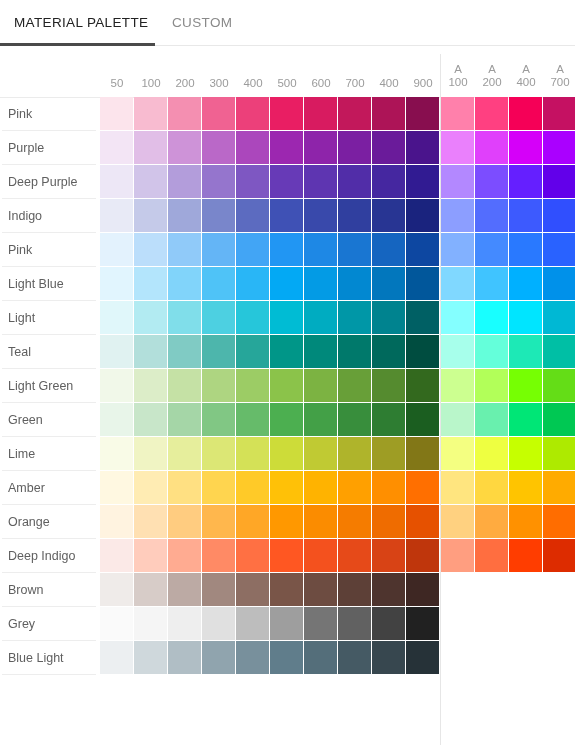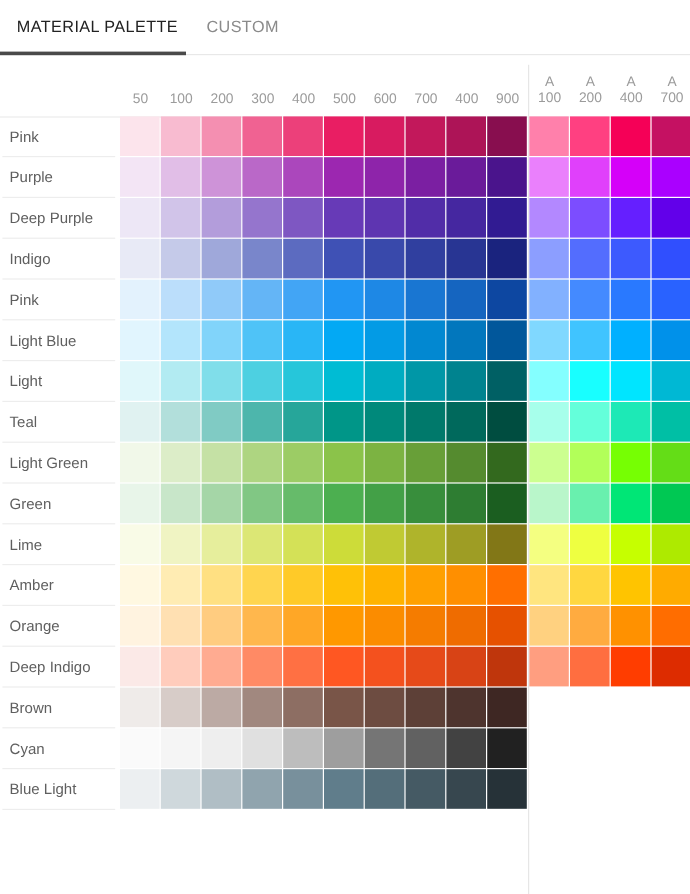--- a/index.html
+++ b/index.html
@@ -438,21 +438,21 @@
         <div class="swatch" title="#BCAAA4" style="left: 168px; background: rgb(188, 170, 164);"></div>
         <div class="swatch" title="#A1887F" style="left: 202px; background: rgb(161, 136, 127);"></div>
         <div class="swatch" title="#8D6E63" style="left: 236px; background: rgb(141, 110, 99);"></div>
         <div class="swatch" title="#795548" style="left: 270px; background: rgb(121, 85, 72);"></div>
         <div class="swatch" title="#6D4C41" style="left: 304px; background: rgb(109, 76, 65);"></div>
         <div class="swatch" title="#5D4037" style="left: 338px; background: rgb(93, 64, 55);"></div>
         <div class="swatch" title="#4E342E" style="left: 372px; background: rgb(78, 52, 46);"></div>
         <div class="swatch" title="#3E2723" style="left: 406px; background: rgb(62, 39, 35);"></div>
       </div>
       <div class="row">
-        <div class="row-label">Cyan</div>
+        <div class="row-label">Grey</div>
         <div class="row-label-rule"></div>
         <div class="swatch" title="#FAFAFA" style="left: 100px; background: rgb(250, 250, 250);"></div>
         <div class="swatch" title="#F5F5F5" style="left: 134px; background: rgb(245, 245, 245);"></div>
         <div class="swatch" title="#EEEEEE" style="left: 168px; background: rgb(238, 238, 238);"></div>
         <div class="swatch" title="#E0E0E0" style="left: 202px; background: rgb(224, 224, 224);"></div>
         <div class="swatch" title="#BDBDBD" style="left: 236px; background: rgb(189, 189, 189);"></div>
         <div class="swatch" title="#9E9E9E" style="left: 270px; background: rgb(158, 158, 158);"></div>
         <div class="swatch" title="#757575" style="left: 304px; background: rgb(117, 117, 117);"></div>
         <div class="swatch" title="#616161" style="left: 338px; background: rgb(97, 97, 97);"></div>
         <div class="swatch" title="#424242" style="left: 372px; background: rgb(66, 66, 66);"></div>

